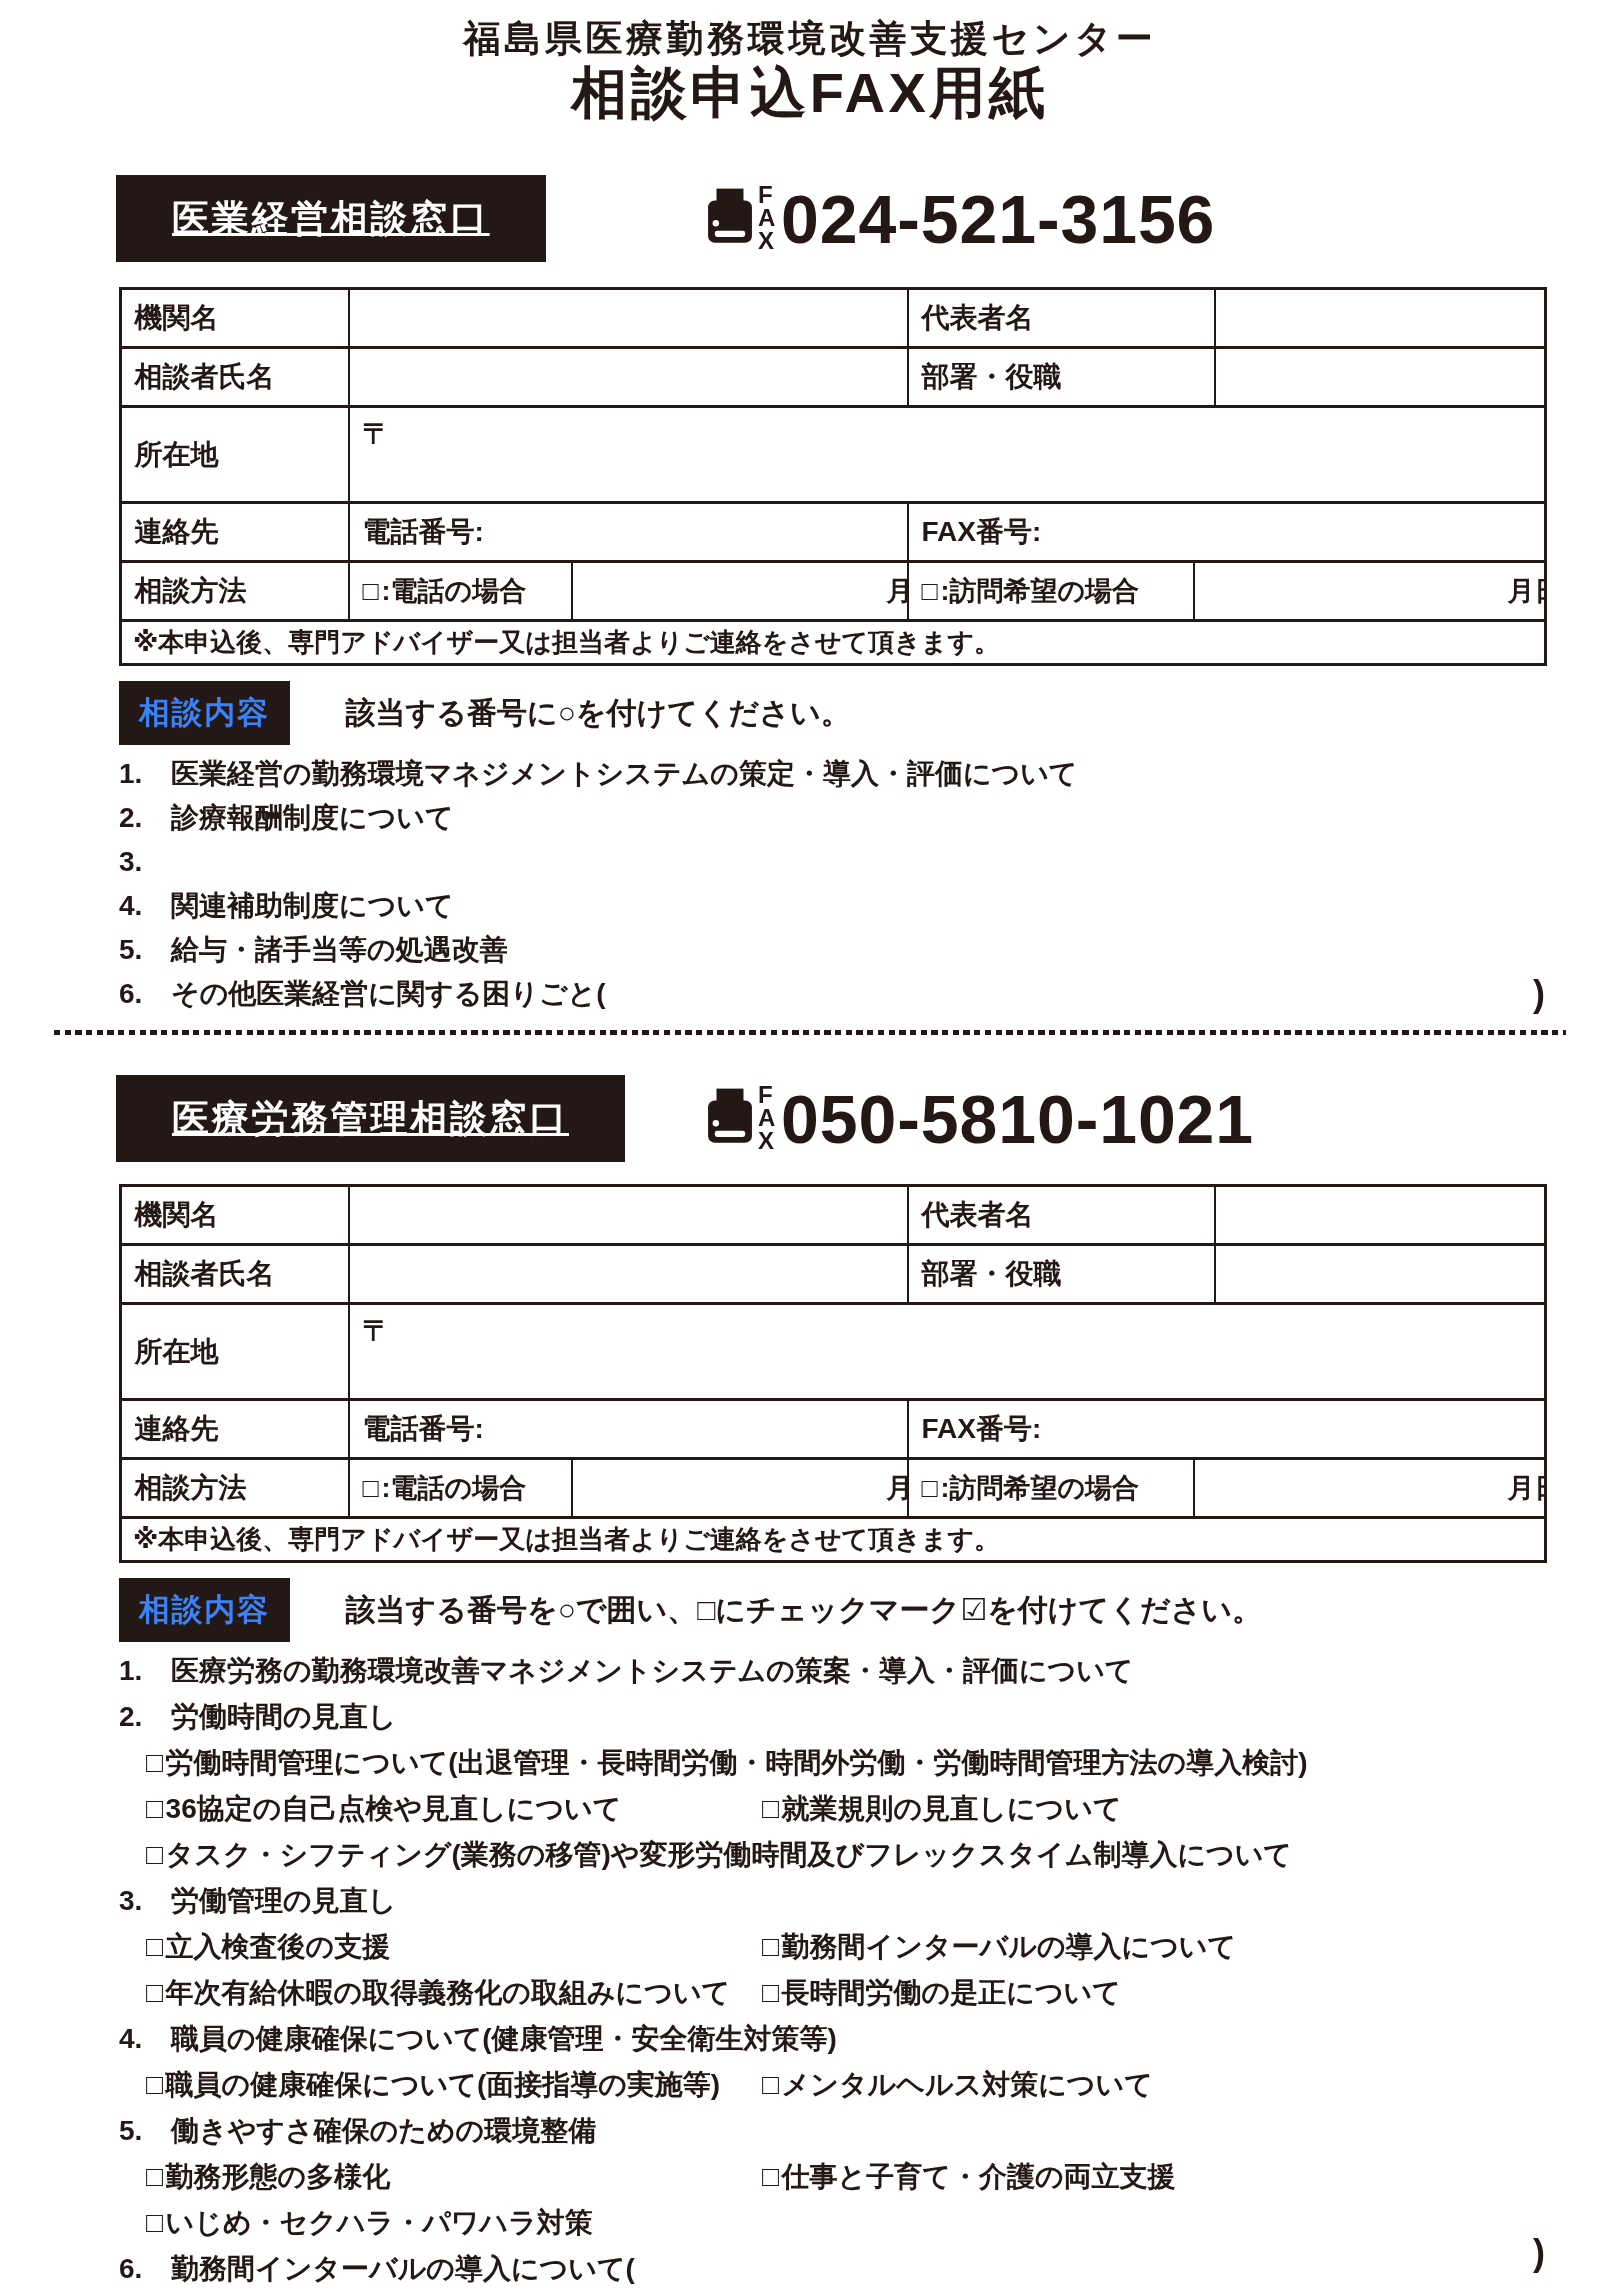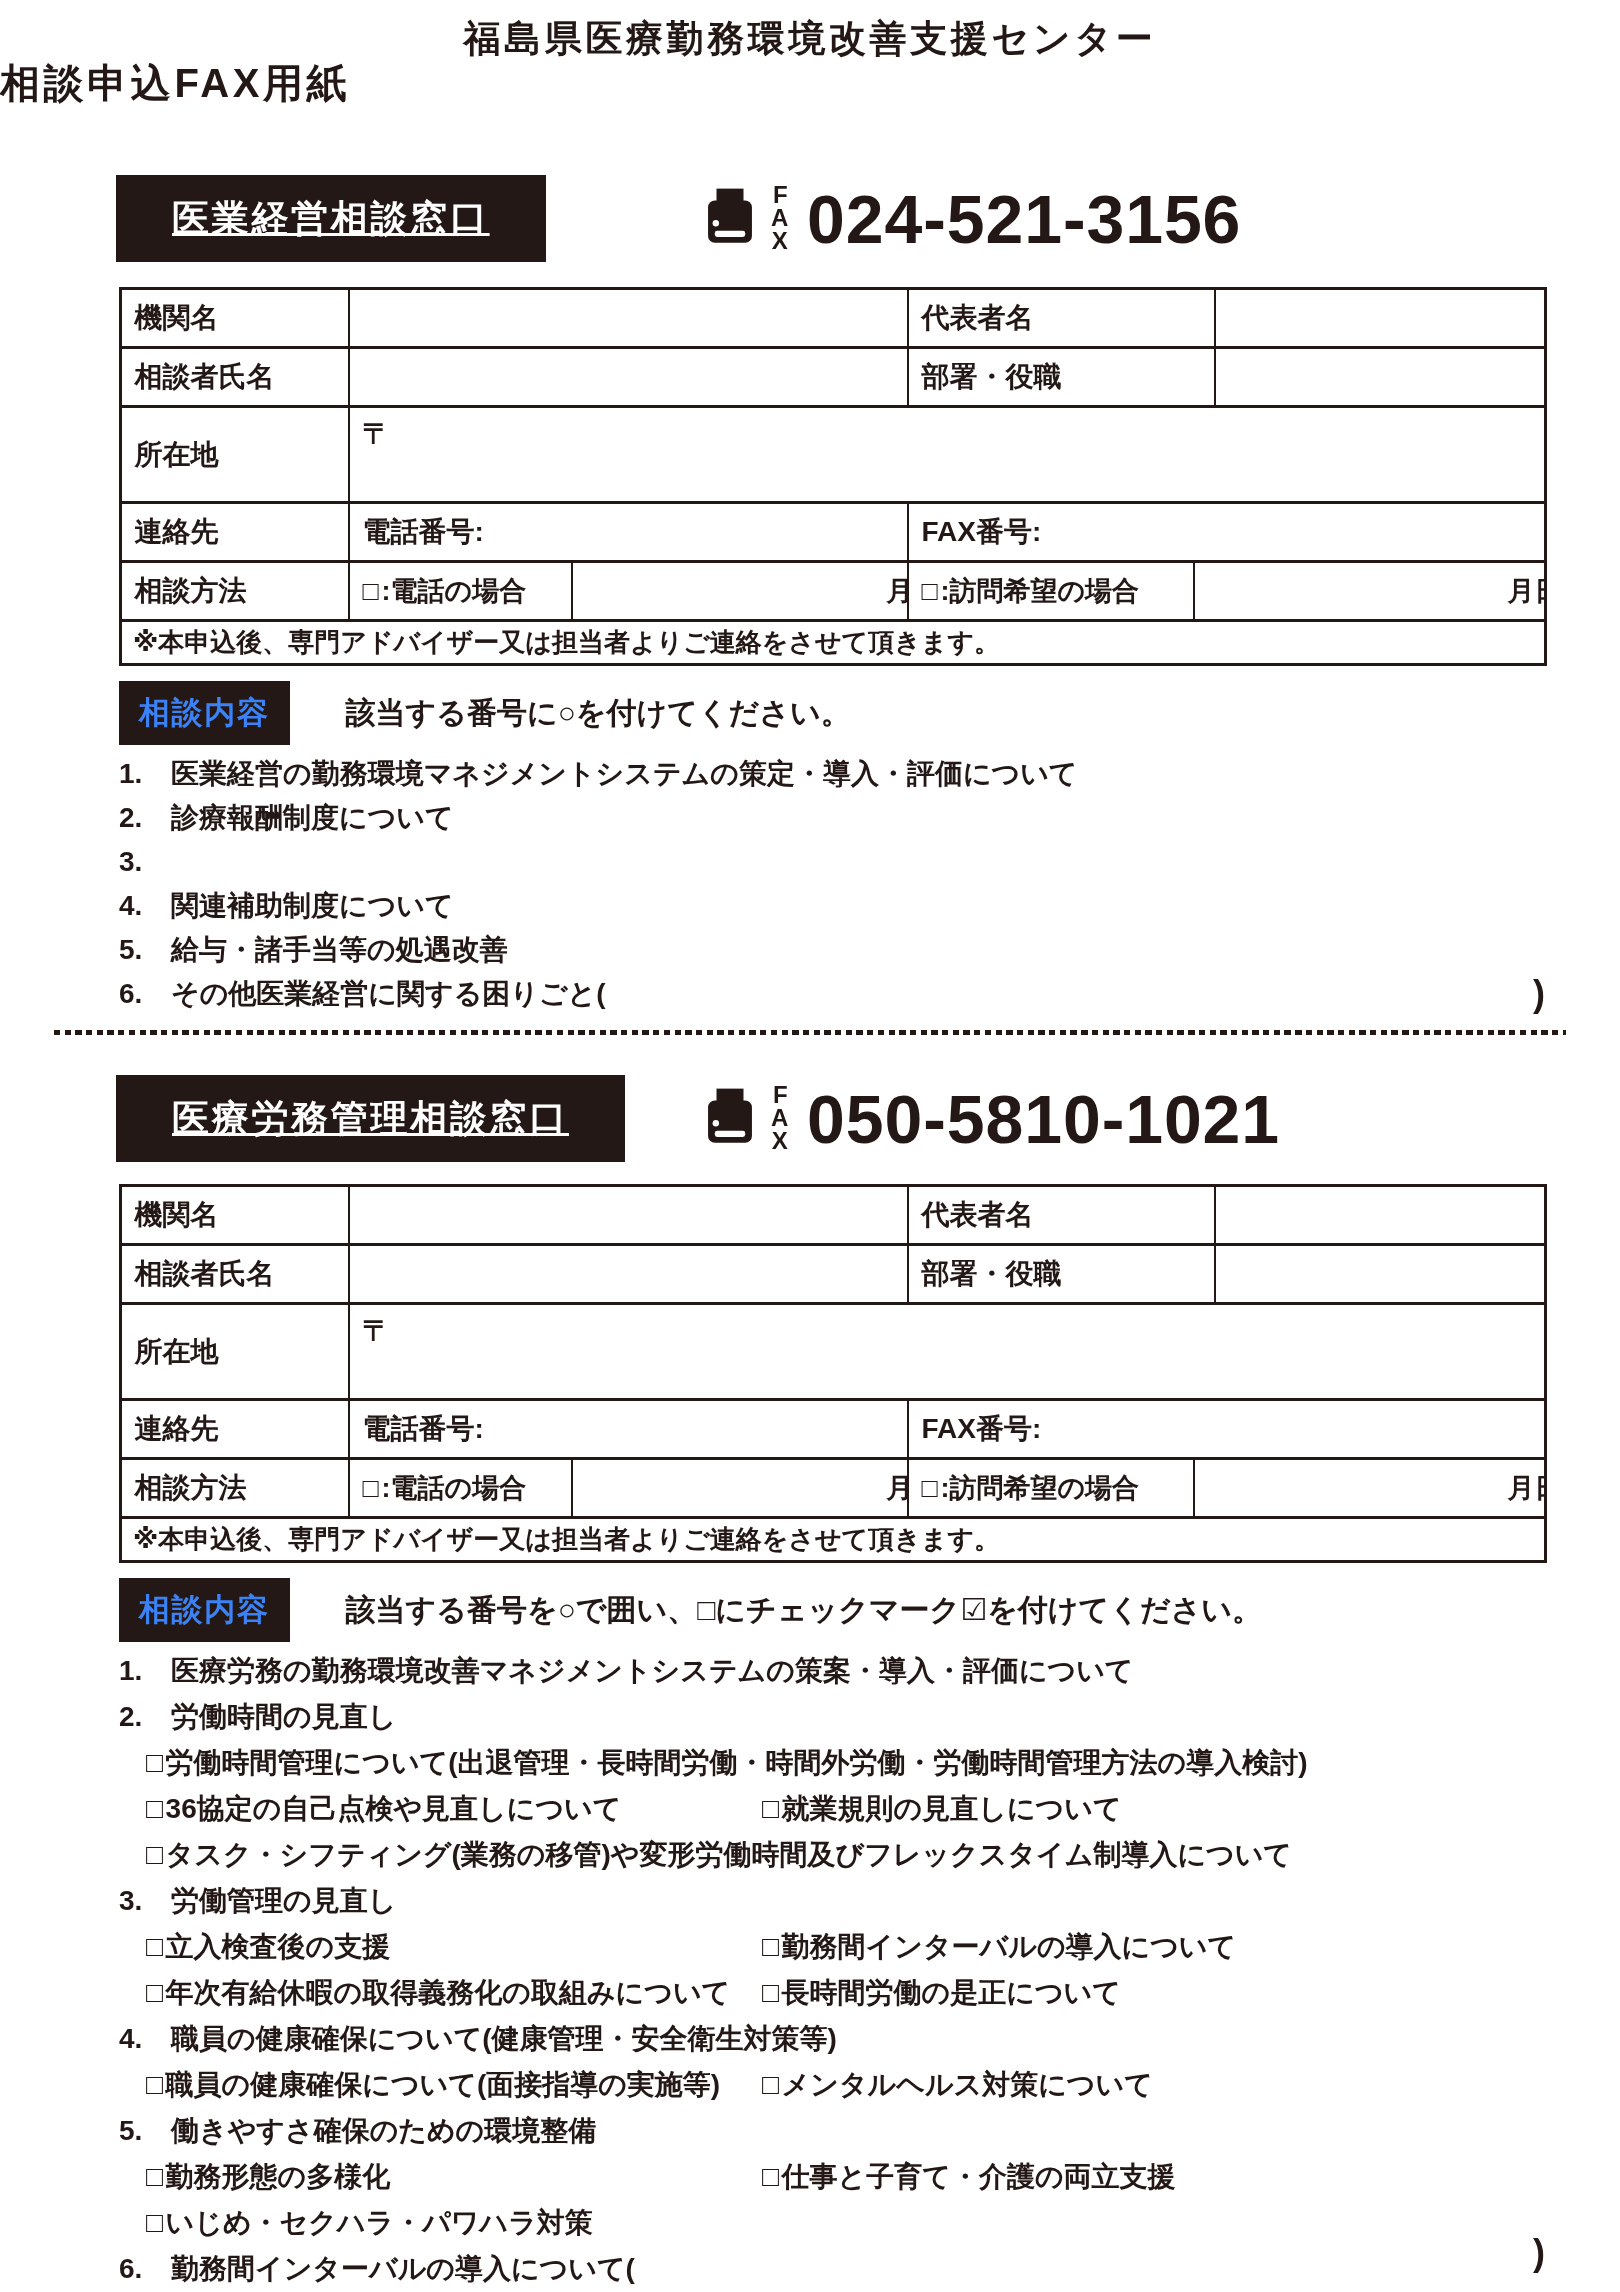--- a/index.html
+++ b/index.html
@@ -4,29 +4,29 @@
 <style>
   html,body{margin:0;padding:0;background:#e8e8e8;}
   .page{
     position:relative; width:1620px; height:2293px; background:#ffffff;
     color:#231815; font-family:"Liberation Sans","DejaVu Sans",sans-serif;
     font-weight:700; overflow:hidden; margin:0 auto;
   }
   
   .title1{position:absolute; top:14.3px; left:0; right:0; text-align:center;
     font-size:37px; letter-spacing:3.6px;}
-  .title2{position:absolute; top:56px; left:0; right:0; 
-    font-size:40px; letter-spacing:3.6px;}
+  .title2{position:absolute; top:56px; left:0; right:0; text-align:center;
+    font-size:56px; letter-spacing:3.6px;}
   
   .sec-head{position:absolute; left:116px; right:75px; height:87px;}
   .black-box{position:absolute; left:0; top:0; height:87px; background:#231815;
     color:#ffffff; font-size:37px; letter-spacing:2.7px; display:flex;
     align-items:center; justify-content:center; padding:0 56px;text-decoration:underline;}
   .fax-group{position:absolute; left:587px; top:0; height:87px; display:flex;
-    align-items:center; gap:14px;text-align:right;}
+    align-items:center; gap:1px;}
   .printer{width:54px; height:66px; flex:0 0 auto;}
   .faxv{width:1.25ch; word-break:break-all; line-height:0.95; font-size:24px;
     letter-spacing:0;}
   .fax-num{font-size:68px; letter-spacing:0.9px; white-space:nowrap; margin-left:5.4px;}
   
   .form-table{position:absolute; left:119px; width:1428px; border:3.6px solid #231815;
     box-sizing:border-box; background:#fff;}
   .tr{display:flex; border-top:3.6px solid #231815;}
   .tr:first-child{border-top:none;}
   .td{border-left:2.7px solid #231815; box-sizing:border-box; display:flex;

